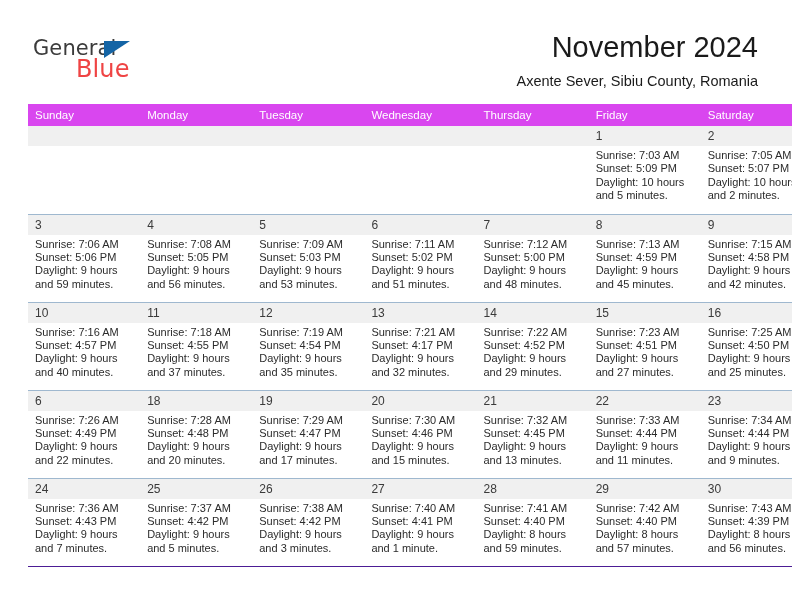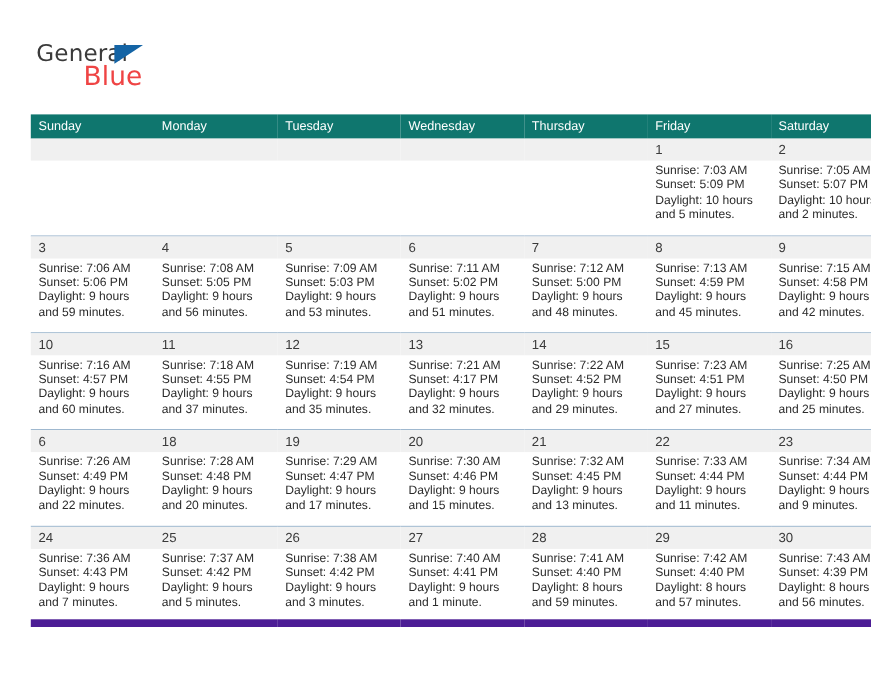--- a/index.html
+++ b/index.html
@@ -91,40 +91,40 @@
     left: 28px;
     top: 104px;
     width: 736px;
   }
   table.cal {
     border-collapse: collapse;
     table-layout: fixed;
     width: 736px;
   }
   table.cal th {
-    background: #0f766e;
+    background: #d946ef;
     color: #ffffff;
     font-size: 11.5px;
     font-weight: normal;
     text-align: left;
     padding: 5px 0 5px 7px;
     height: 11px;
     border: none;
     width: 105.14px;
   }
   table.cal td {
     vertical-align: top;
     padding: 0;
     border: none;
     border-bottom: 1px solid #9fb8cf;
     height: 88px;
     box-sizing: border-box;
   }
   table.cal tr.week:last-child td {
-    border-bottom: 7px solid #4c1d95;
+    border-bottom: 1px solid #4c1d95;
   }
   .cell-inner {
     position: relative;
     height: 100%;
   }
   .daynum {
     display: block;
     background: #f0f0f0;
     font-size: 12px;
     color: #3a3a3a;
@@ -151,20 +151,24 @@
 <div class="page">
 
   <div class="header">
 
     <div class="logo">
       <span class="logo-general">General</span>
       <span class="logo-tri"></span>
       <span class="logo-blue">Blue</span>
     </div>
 
+    <div class="title-block">
+      <div class="cal-title">November 2024</div>
+      <div class="cal-subtitle">Axente Sever, Sibiu County, Romania</div>
+    </div>
 
   </div>
 
   <div class="calendar">
     <table class="cal">
       <thead>
         <tr id="weekday-row">
             <th>Sunday</th>
             <th>Monday</th>
             <th>Tuesday</th>
@@ -304,21 +308,21 @@
             </td>
           </tr>
           <tr class="week">
             <td>
               <div class="cell-inner">
                 <span class="daynum">10</span>
                 <div class="details">
                   <div>Sunrise: 7:16 AM</div>
                   <div>Sunset: 4:57 PM</div>
                   <div>Daylight: 9 hours</div>
-                  <div>and 60 minutes.</div>
+                  <div>and 40 minutes.</div>
                 </div>
               </div>
             </td>
             <td>
               <div class="cell-inner">
                 <span class="daynum">11</span>
                 <div class="details">
                   <div>Sunrise: 7:18 AM</div>
                   <div>Sunset: 4:55 PM</div>
                   <div>Daylight: 9 hours</div>

